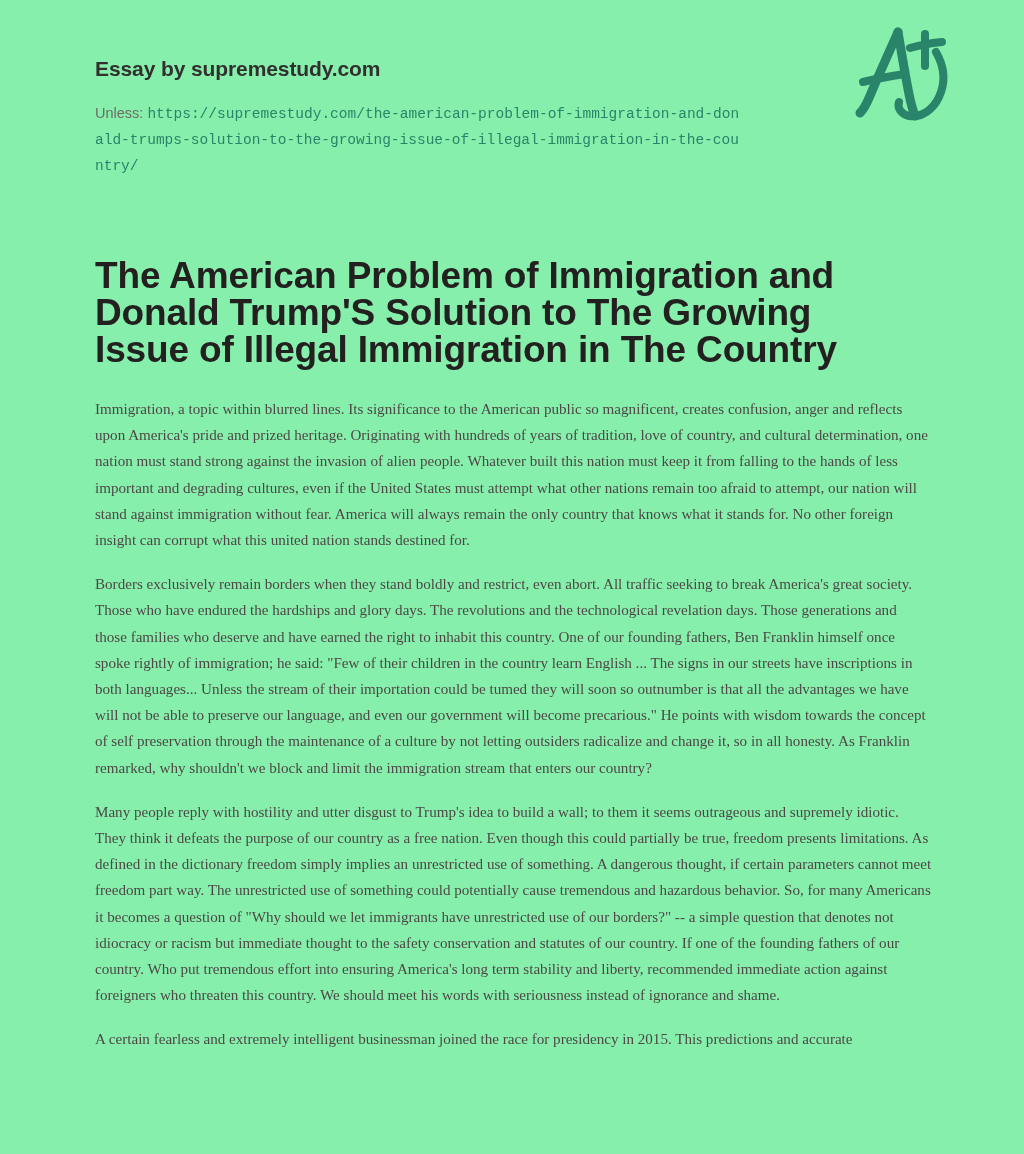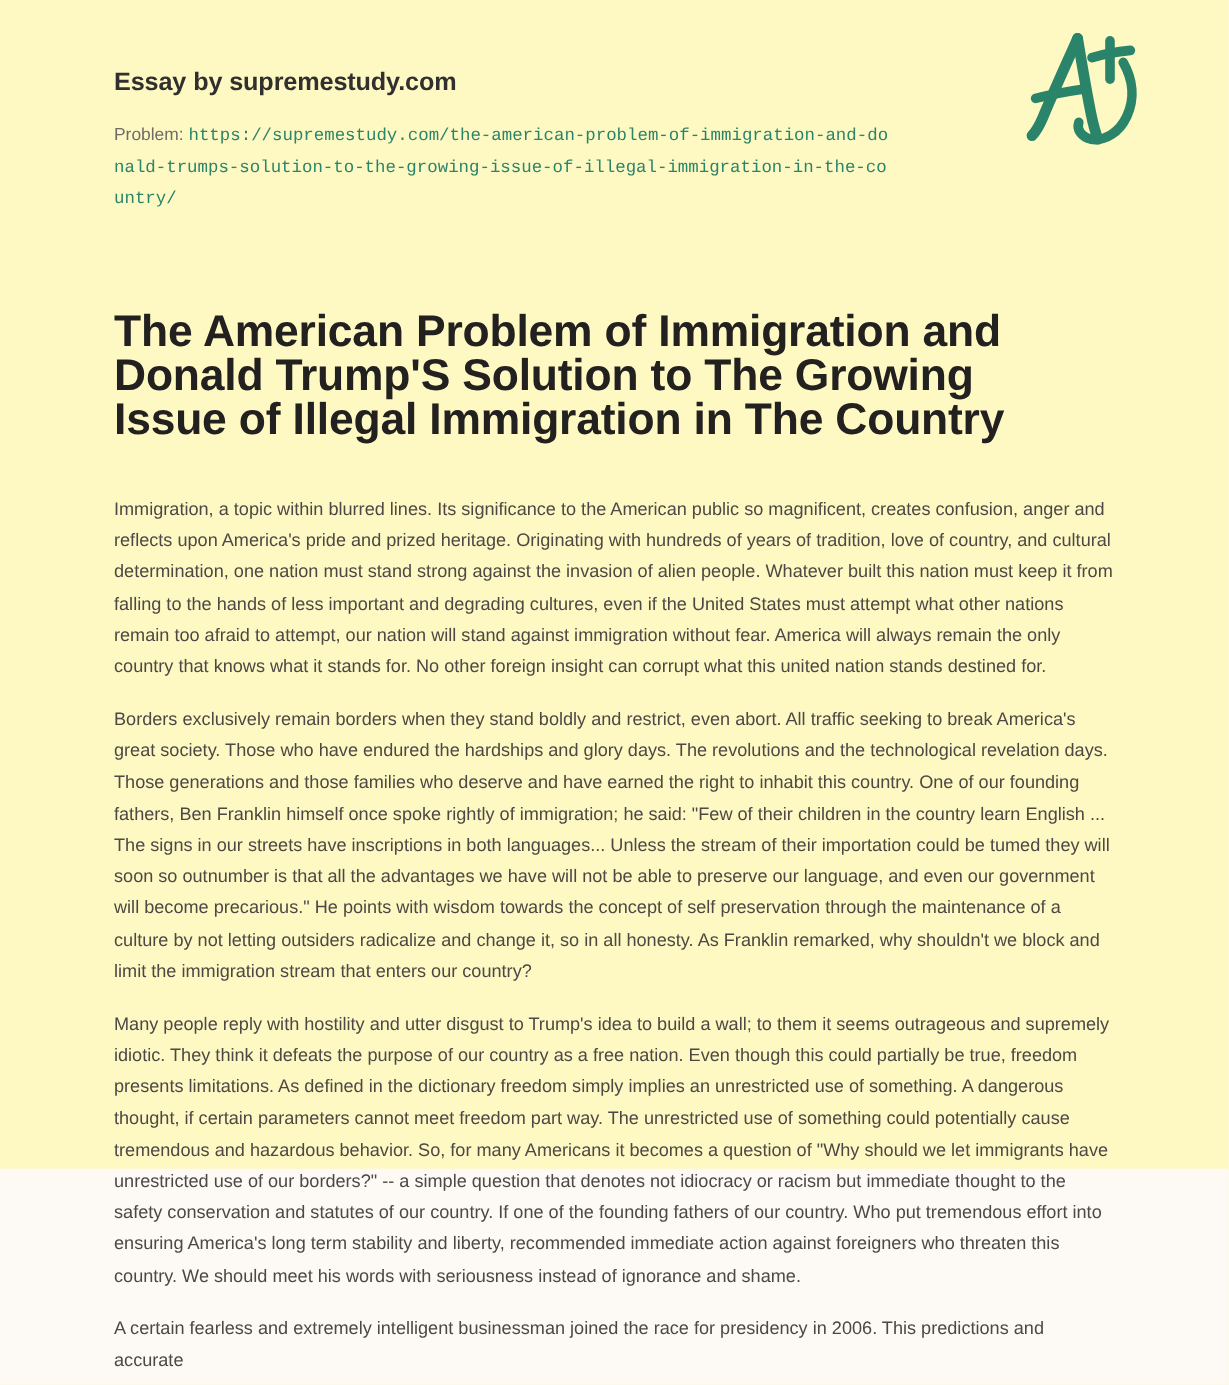--- a/index.html
+++ b/index.html
@@ -12,22 +12,22 @@
     height: 1154px;
     background: #fdf9f4;
     font-family: "Liberation Sans", sans-serif;
     -webkit-font-smoothing: antialiased;
     overflow: hidden;
   }
 
   .page {
     position: relative;
     width: 1024px;
-    height: 974px;
-    background: #fef9c3;
+    height: 1154px;
+    background: #86efac;
     box-sizing: border-box;
   }
 
   
   .header {
     position: relative;
     padding: 56px 0 0 0;
     height: 175px;
     box-sizing: border-box;
   }
@@ -91,21 +91,22 @@
     font-size: 37px;
     font-weight: bold;
     line-height: 37px;
     color: #232020;
     margin: 82px 0 0 0;
     letter-spacing: -0.15px;
     max-width: 790px;
   }
 
   .essay-body {
-    margin-top: 44px;
+    margin-top: 28px;
+    font-family: Liberation Serif, serif;
   }
 
   .para {
     font-size: 15.1px;
     line-height: 26.2px;
     color: #4d4845;
     margin: 0 0 18px 0;
     text-align: left;
   }
   .para:last-child {
@@ -116,21 +117,21 @@
 <body>
 
 <div class="page">
 
   <div class="header">
     <div class="header-inner">
 
       <div class="essay-by">Essay by supremestudy.com</div>
 
       <div class="source-line">
-        <span class="source-label">Problem:</span><span>&nbsp;</span><a class="source-url" href="#">https://supremestudy.com/the-american-problem-of-immigration-and-donald-trumps-solution-to-the-growing-issue-of-illegal-immigration-in-the-country/</a>
+        <span class="source-label">Unless:</span><span>&nbsp;</span><a class="source-url" href="#">https://supremestudy.com/the-american-problem-of-immigration-and-donald-trumps-solution-to-the-growing-issue-of-illegal-immigration-in-the-country/</a>
       </div>
 
     </div>
 
     <div class="logo">
       <svg viewBox="0 0 120 120" xmlns="http://www.w3.org/2000/svg">
         <g fill="none" stroke="#2a8469" stroke-linecap="round" stroke-linejoin="round">
 
           <path d="M57 20 C 50 36, 38 62, 28 86 C 25 93, 22 98, 19 101" stroke-width="9"></path>
 
@@ -149,18 +150,18 @@
   </div>
 
   <div class="main">
 
     <h1 class="essay-title">The American Problem of Immigration and Donald Trump'S Solution to The Growing Issue of Illegal Immigration in The Country</h1>
 
     <div class="essay-body">
       <p class="para">Immigration, a topic within blurred lines. Its significance to the American public so magnificent, creates confusion, anger and reflects upon America's pride and prized heritage. Originating with hundreds of years of tradition, love of country, and cultural determination, one nation must stand strong against the invasion of alien people. Whatever built this nation must keep it from falling to the hands of less important and degrading cultures, even if the United States must attempt what other nations remain too afraid to attempt, our nation will stand against immigration without fear. America will always remain the only country that knows what it stands for. No other foreign insight can corrupt what this united nation stands destined for.</p>
       <p class="para">Borders exclusively remain borders when they stand boldly and restrict, even abort. All traffic seeking to break America's great society. Those who have endured the hardships and glory days. The revolutions and the technological revelation days. Those generations and those families who deserve and have earned the right to inhabit this country. One of our founding fathers, Ben Franklin himself once spoke rightly of immigration; he said: "Few of their children in the country learn English ... The signs in our streets have inscriptions in both languages... Unless the stream of their importation could be tumed they will soon so outnumber is that all the advantages we have will not be able to preserve our language, and even our government will become precarious." He points with wisdom towards the concept of self preservation through the maintenance of a culture by not letting outsiders radicalize and change it, so in all honesty. As Franklin remarked, why shouldn't we block and limit the immigration stream that enters our country?</p>
       <p class="para">Many people reply with hostility and utter disgust to Trump's idea to build a wall; to them it seems outrageous and supremely idiotic. They think it defeats the purpose of our country as a free nation. Even though this could partially be true, freedom presents limitations. As defined in the dictionary freedom simply implies an unrestricted use of something. A dangerous thought, if certain parameters cannot meet freedom part way. The unrestricted use of something could potentially cause tremendous and hazardous behavior. So, for many Americans it becomes a question of "Why should we let immigrants have unrestricted use of our borders?" -- a simple question that denotes not idiocracy or racism but immediate thought to the safety conservation and statutes of our country. If one of the founding fathers of our country. Who put tremendous effort into ensuring America's long term stability and liberty, recommended immediate action against foreigners who threaten this country. We should meet his words with seriousness instead of ignorance and shame.</p>
-      <p class="para">A certain fearless and extremely intelligent businessman joined the race for presidency in 2006. This predictions and accurate</p>
+      <p class="para">A certain fearless and extremely intelligent businessman joined the race for presidency in 2015. This predictions and accurate</p>
     </div>
 
   </div>
 
 </div>
 
 </body></html>

